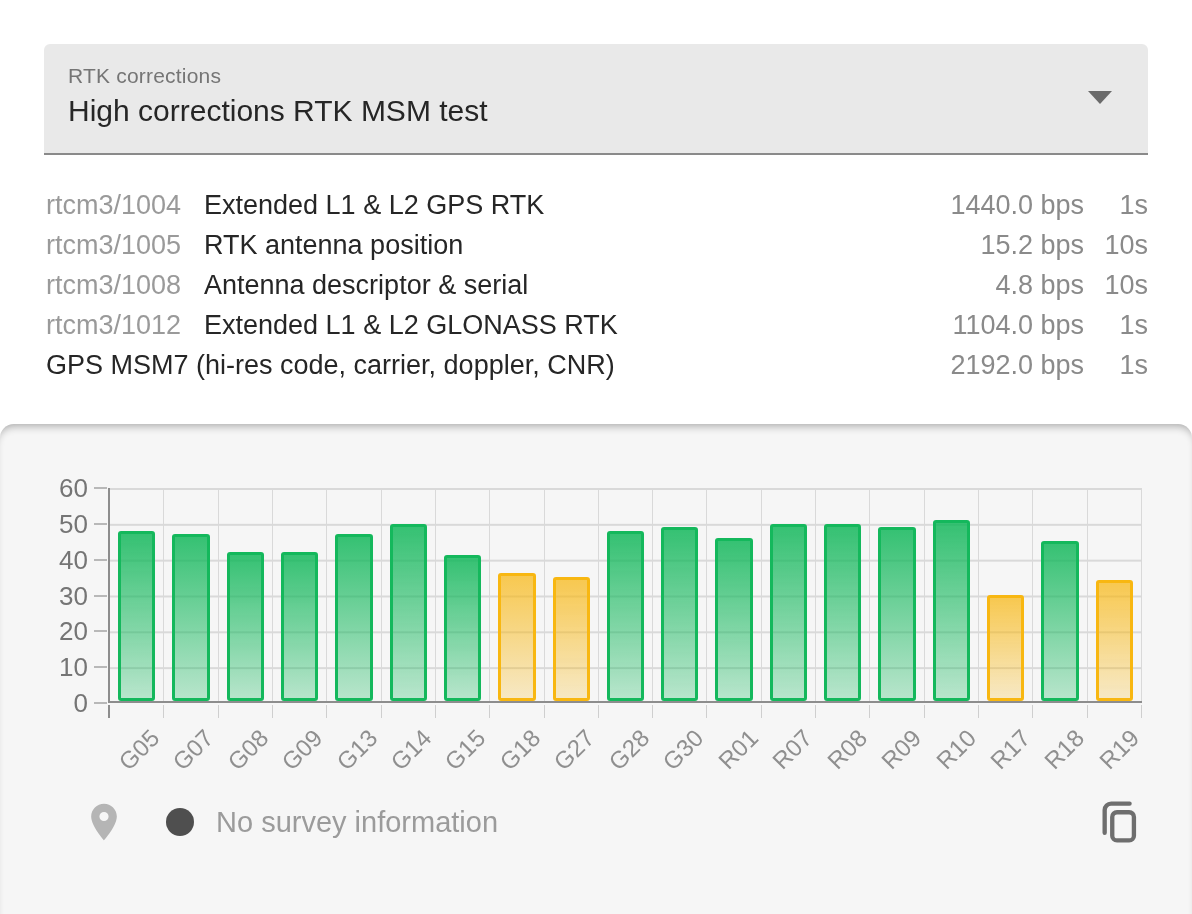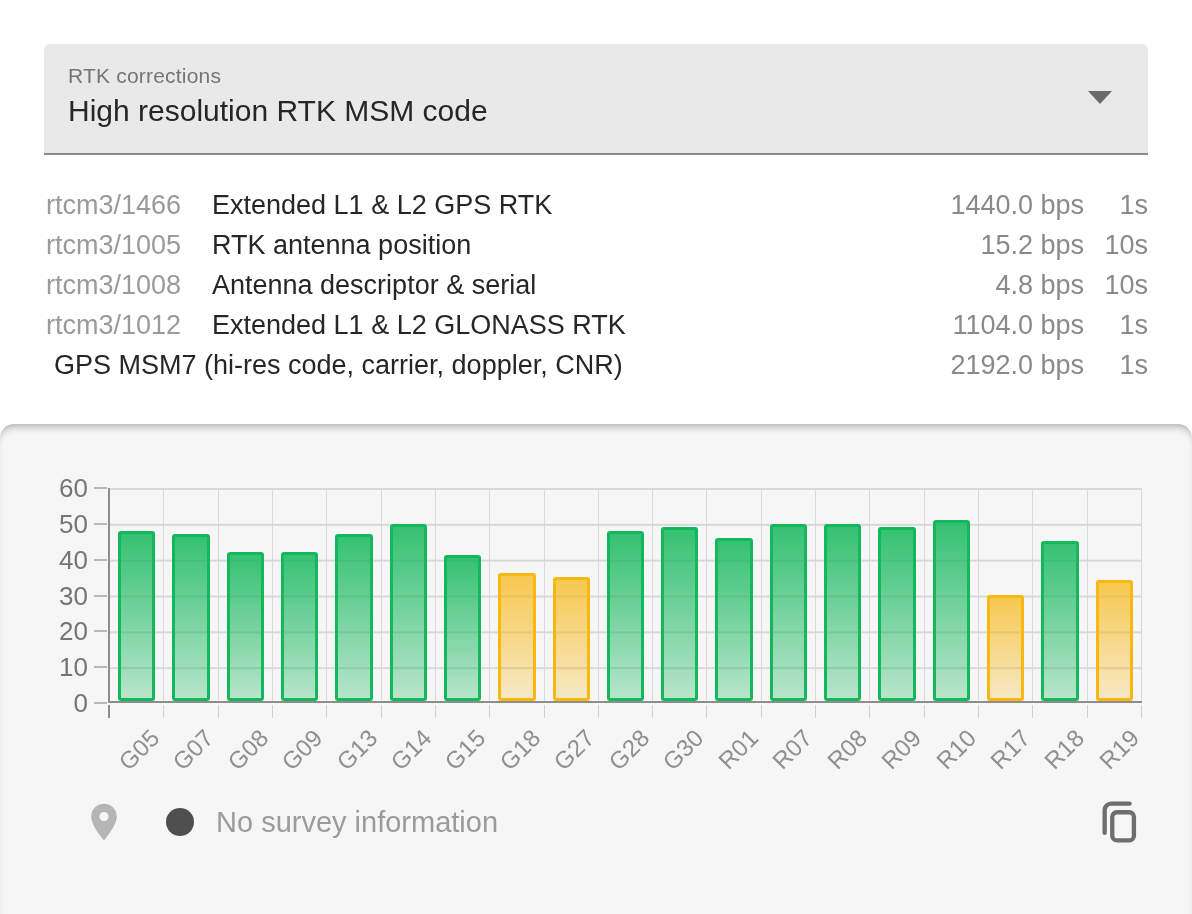--- a/index.html
+++ b/index.html
@@ -17,21 +17,21 @@
   .dropdown .dd-value { position:absolute; left:24px; top:50px;
     font-size:30px; color:#262626; }
   .dropdown .dd-arrow { position:absolute; right:36px; top:47px;
     width:0; height:0; border-left:12px solid transparent;
     border-right:12px solid transparent; border-top:13px solid #6a6a6a; }
 
   .msg-list { position:absolute; left:0; top:190px; width:1192px; }
   .msg-row { display:flex; align-items:baseline; height:40px;
     padding:0 44px 0 46px; font-size:27px; }
   .msg-row .code { width:158px; color:#9a9a9a; flex:none; }
-  .msg-row .name { flex:1 1 auto; color:#262626; white-space:nowrap;margin-left:8px; }
+  .msg-row .name { flex:1 1 auto; color:#262626; white-space:nowrap; }
   .msg-row .rate { margin-left:auto; color:#8a8a8a; text-align:right; white-space:nowrap; }
   .msg-row .interval { width:64px; color:#8a8a8a; text-align:right; flex:none; }
 
   
   .card { position:relative; width:1192px; height:490px; background:#f6f6f6;
     border-radius:14px 14px 0 0;
     box-shadow: inset 0 7px 9px -5px rgba(0,0,0,0.32); }
 
   .plot { position:absolute; left:108px; top:64px; width:1034px; height:215px;
     border-left:2px solid #8d8d8d; border-bottom:2px solid #8d8d8d;
@@ -70,27 +70,27 @@
     cursor:pointer; padding:0; }
   .copy-btn svg { width:52px; height:58px; display:block; }
 </style>
 </head>
 <body>
 
 <div class="top-section">
 
   <div class="dropdown">
     <div class="dd-label">RTK corrections</div>
-    <div class="dd-value">High resolution RTK MSM code</div>
+    <div class="dd-value">High corrections RTK MSM test</div>
     <div class="dd-arrow"></div>
   </div>
 
   <div class="msg-list">
     <div class="msg-row">
-      <span class="code">rtcm3/1466</span>
+      <span class="code">rtcm3/1004</span>
       <span class="name">Extended L1 &amp; L2 GPS RTK</span>
       <span class="rate">1440.0 bps</span>
       <span class="interval">1s</span>
     </div>
 
     <div class="msg-row">
       <span class="code">rtcm3/1005</span>
       <span class="name">RTK antenna position</span>
       <span class="rate">15.2 bps</span>
       <span class="interval">10s</span>

